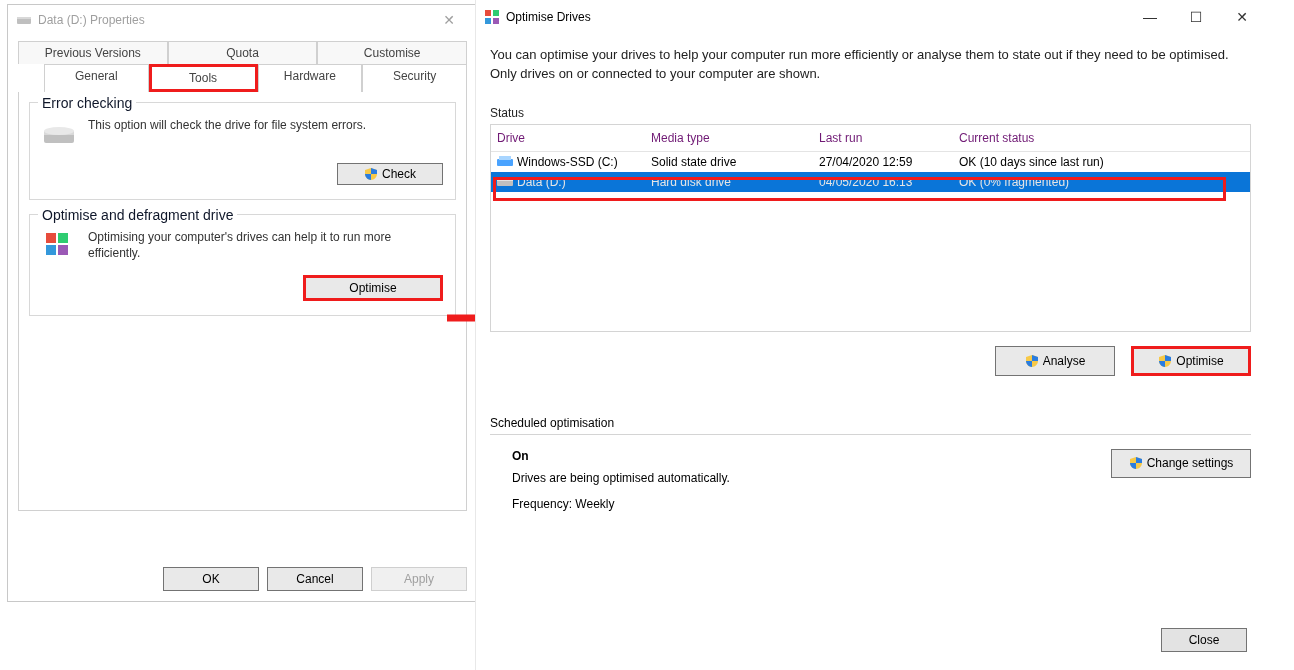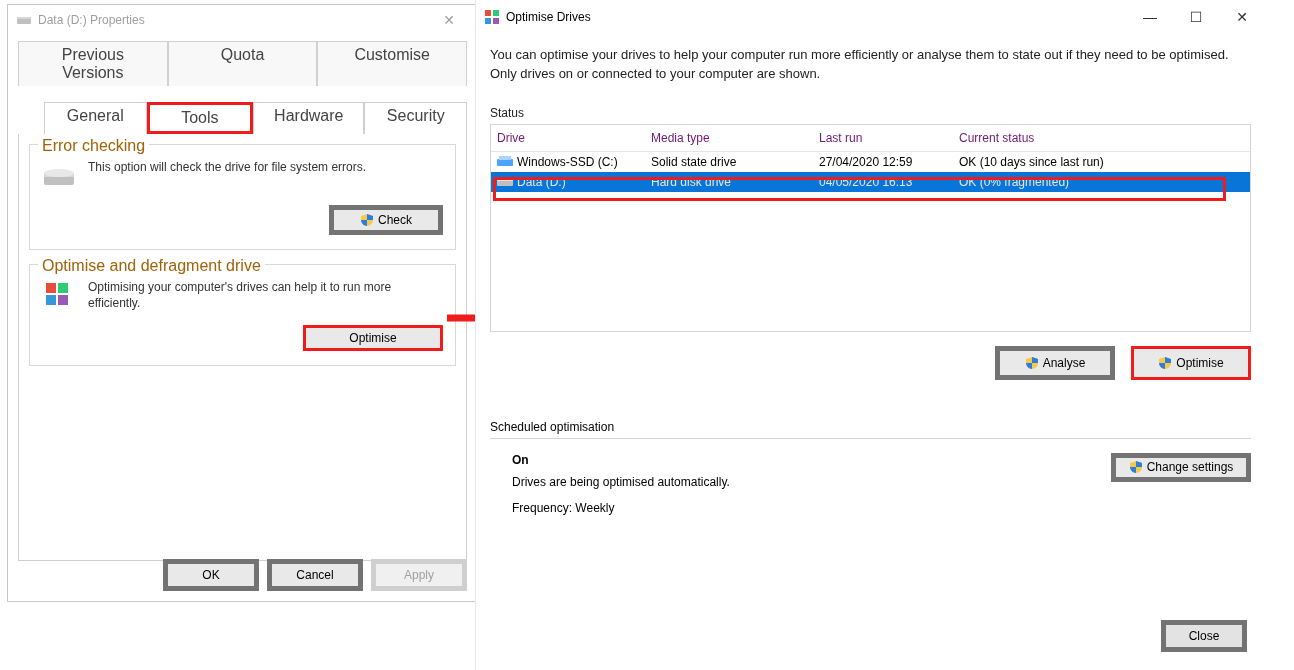--- a/index.html
+++ b/index.html
@@ -42,27 +42,27 @@
     display: flex;
     margin: 6px 10px 0 10px;
     position: relative;
   }
   .tab {
     padding: 4px 20px;
     border: 1px solid #d0d0d0;
     border-bottom: none;
     background: #fff;
     color: #444;
-    font-size: 16px;
+    font-size: 12px;
     position: relative;
     text-align:center;
   }
   .tab.row1 { flex:1; }
   .tab.row2 { flex:1; border-top:none; border-top:1px solid #d0d0d0;}
-  .tabs-back-row { display:flex; margin: 16px 10px 0 10px; padding-left: 26px; }
+  .tabs-back-row { display:flex; margin: 0 10px 0 10px; padding-left: 26px; }
   .tab.front {
     background: #fff;
     z-index: 2;
   }
   .tab.back {
     background: #f8f8f8;
   }
   .red-box { border: 3px solid #ef1c1c !important; }
   .content-area {
     margin: 0 10px 0 10px;
@@ -74,34 +74,34 @@
     border: 1px solid #d8d8d8;
     padding: 10px 12px 14px 12px;
     margin-bottom: 14px;
     position: relative;
   }
   .group-title {
     position: absolute;
     top: -8px; left: 8px;
     background: #fff;
     padding: 0 4px;
-    font-size: 16px;
-    color: #a16207;
+    font-size: 14px;
+    color: #0f172a;
   }
   .group-body {
     display: flex;
     gap: 10px;
     align-items: flex-start;
     margin-top: 4px;
   }
   .group-icon { width: 36px; height: 36px; flex-shrink: 0; display:flex; align-items:center; justify-content:center; }
   .group-text { font-size: 12px; color: #333; line-height: 1.35; }
   .win-button {
     background: #e9e9e9;
-    border: 5px solid #737373;
+    border: 1px solid #737373;
     padding: 3px 26px;
     font-size: 12px;
     display: inline-flex;
     align-items:center;
     gap:4px;
   }
   .shield-icon { width:14px; height:14px; display:inline-block; }
   .group-btn-row { text-align:right; margin-top:10px; }
   .bottom-buttons {
     position: absolute;

